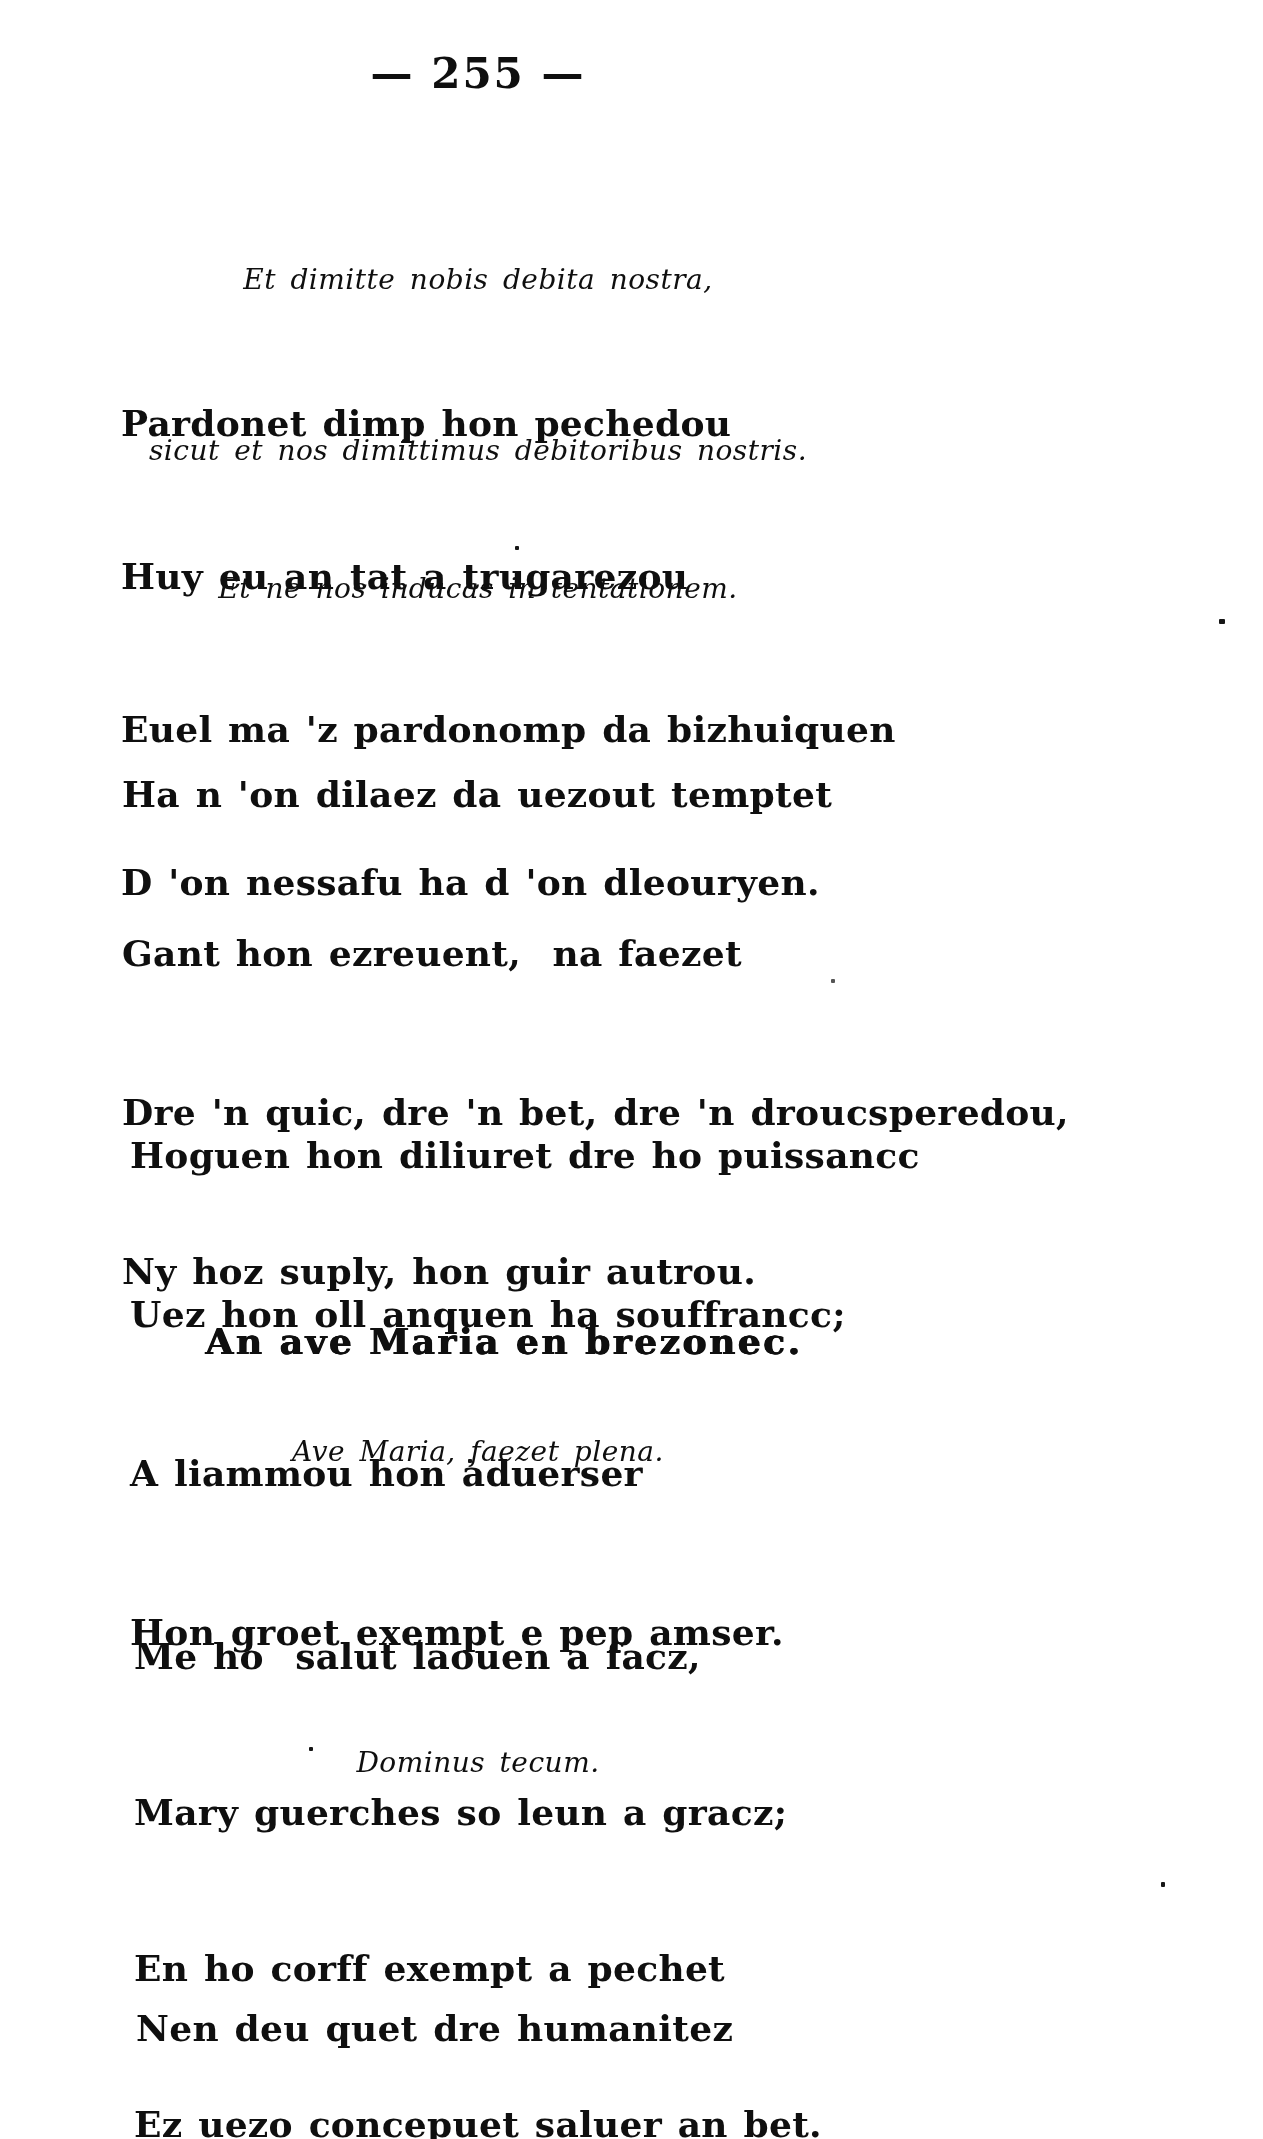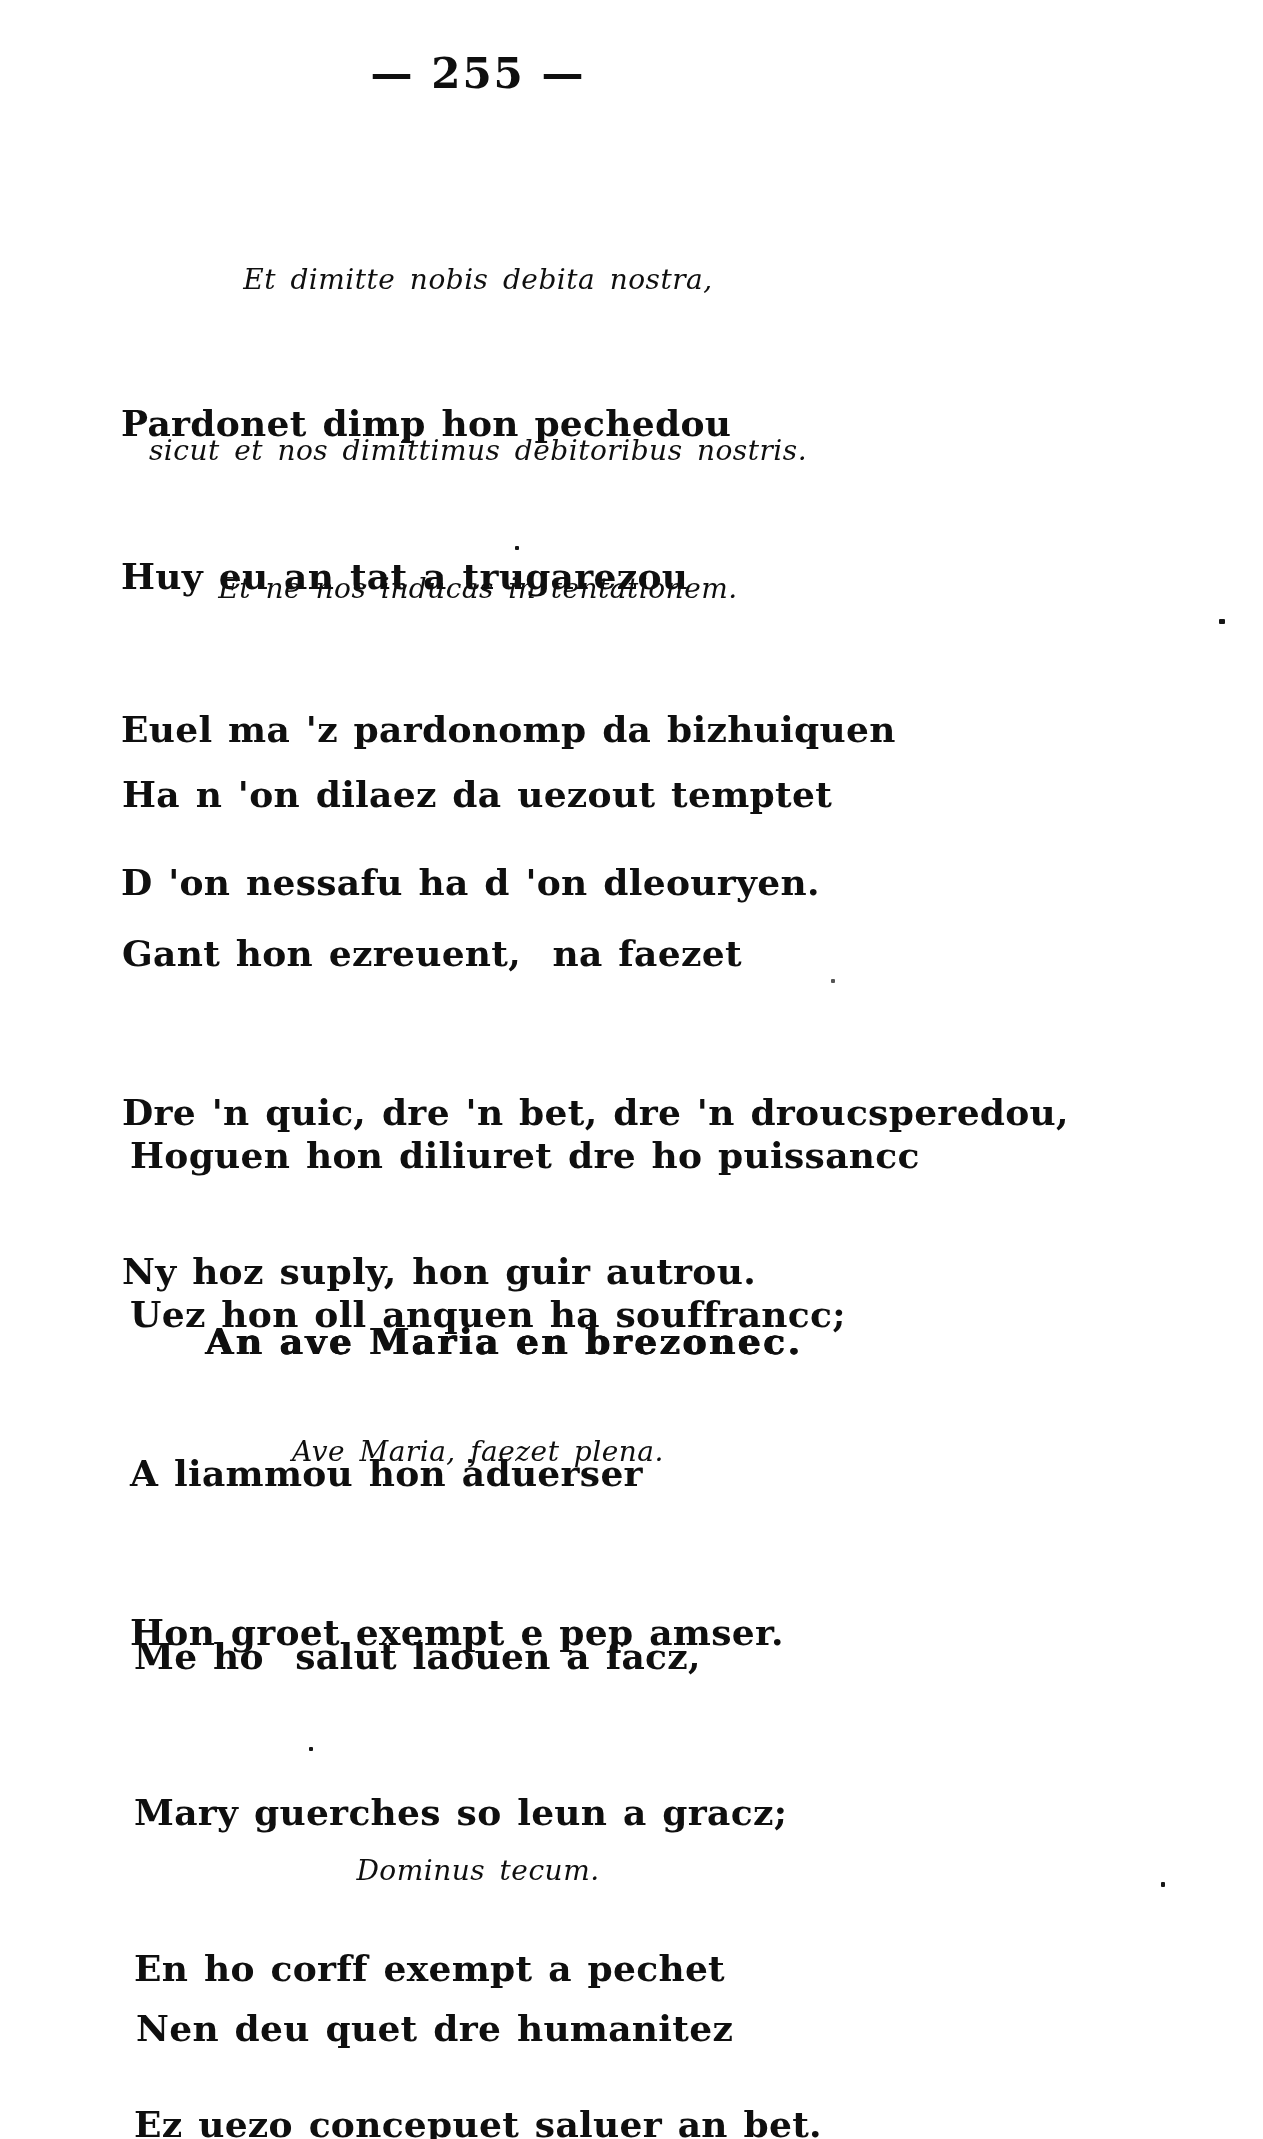--- a/index.html
+++ b/index.html
@@ -84,21 +84,21 @@
 
   <div class="latin" style="top:1423px;">Ave Maria, faezet plena.</div>
 
   <div class="stanza" style="top:1526px;padding-left:128px;line-height:52px;">
     <div>Me ho  salut laouen a facz,</div>
     <div>Mary guerches so leun a gracz;</div>
     <div>En ho corff exempt a pechet</div>
     <div>Ez uezo concepuet saluer an bet.</div>
   </div>
 
-  <div class="latin" style="top:1842px;">Dominus tecum.</div>
+  <div class="latin" style="top:1734px;">Dominus tecum.</div>
 
   <div class="stanza" style="top:1896px;padding-left:130px;line-height:53px;">
     <div>Nen deu quet dre humanitez</div>
     
     
     
   </div>
 
   <div class="speck" style="left:509px;top:546px;width:4px;height:4px;"></div>
   <div class="speck" style="left:1213px;top:619px;width:6px;height:5px;"></div>

